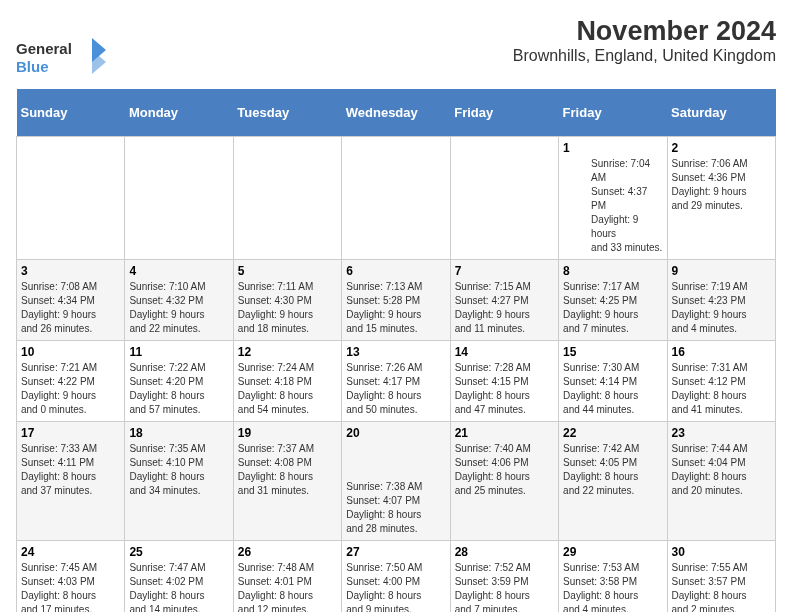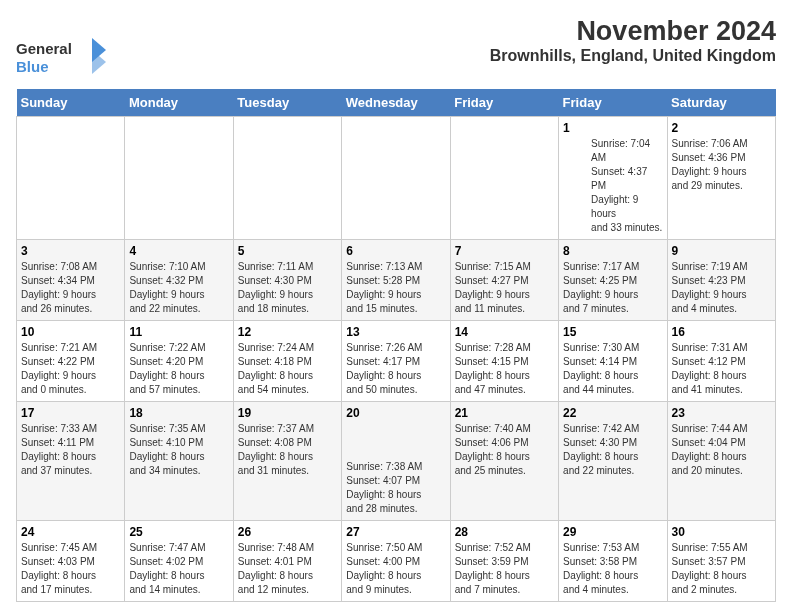--- a/index.html
+++ b/index.html
@@ -25,31 +25,31 @@
       text-align: right;
     }
     .month-title {
       font-size: 27px;
       font-weight: bold;
       color: #333;
     }
     .location {
       font-size: 16px;
       color: #333;
-      font-weight: bold;
+      font-weight: normal;
     }
     table {
       width: 100%;
       border-collapse: collapse;
       font-size: 11px;
     }
     th {
       background: #4a7fc1;
       color: #fff;
-      padding: 6px 4px;
+      padding: 16px 4px;
       text-align: left;
       font-size: 13px;
       font-weight: bold;
     }
     td {
       border: 1px solid #ccc;
       vertical-align: top;
       padding: 4px;
       width: calc(100% / 7);
       height: 80px;
@@ -261,21 +261,21 @@
         <td>
           <div class="day-num">21</div>
           <div class="day-info" style="white-space: pre-line;">Sunrise: 7:40 AM
 Sunset: 4:06 PM
 Daylight: 8 hours
 and 25 minutes.</div>
         </td>
         <td>
           <div class="day-num">22</div>
           <div class="day-info" style="white-space: pre-line;">Sunrise: 7:42 AM
-Sunset: 4:30 PM
+Sunset: 4:05 PM
 Daylight: 8 hours
 and 22 minutes.</div>
         </td>
         <td>
           <div class="day-num">23</div>
           <div class="day-info" style="white-space: pre-line;">Sunrise: 7:44 AM
 Sunset: 4:04 PM
 Daylight: 8 hours
 and 20 minutes.</div>
         </td>

